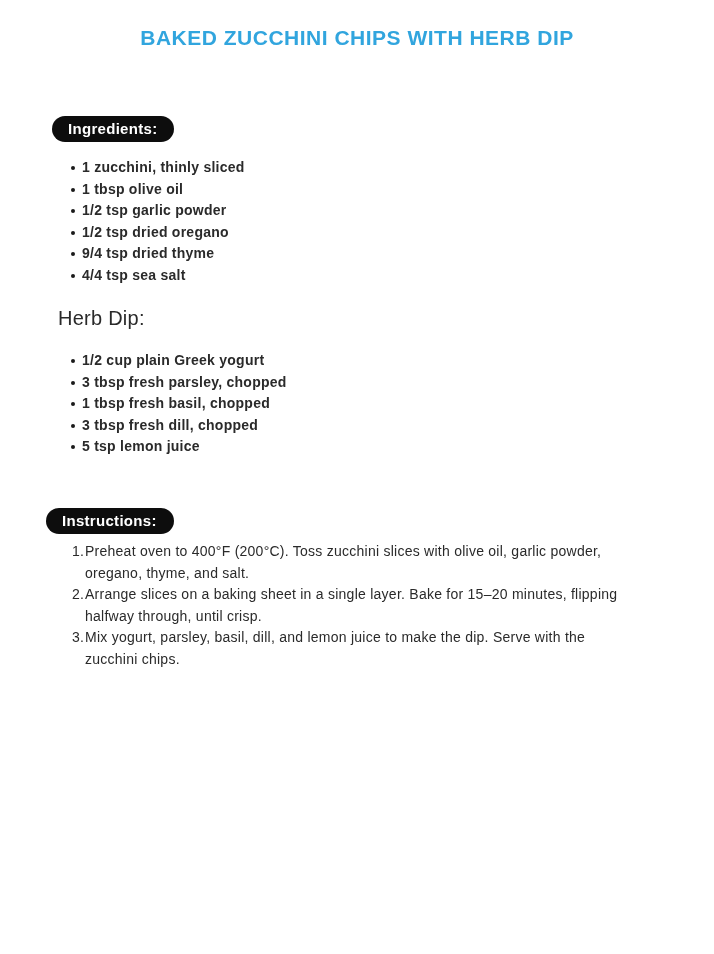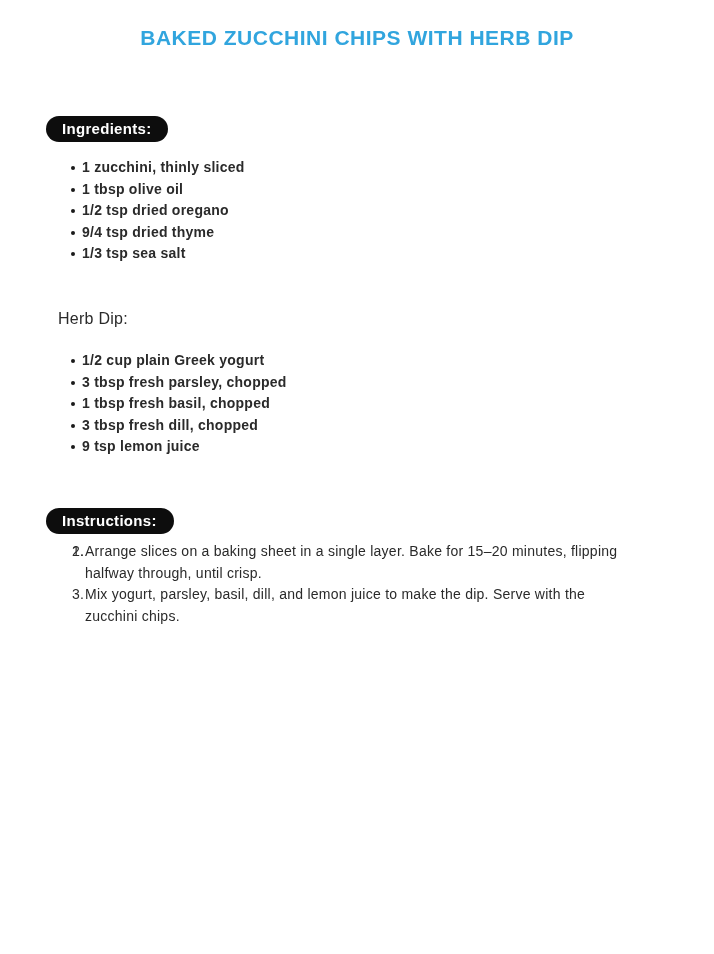--- a/index.html
+++ b/index.html
@@ -40,21 +40,21 @@
     display: inline-block;
     background: var(--pill-bg);
     color: var(--pill-text);
     font-size: 15px;
     font-weight: 700;
     letter-spacing: 0.3px;
     line-height: 18px;
     padding: 4px 17px 4px 16px;
     border-radius: 14px;
   }
-  .pill-ingredients { top: 116px; left: 46px; }
+  .pill-ingredients { top: 116px; left: 52px; }
   .pill-instructions { top: 508px; left: 46px; }
 
   ul.bullet-list {
     position: absolute;
     left: 70px;
     list-style: none;
     font-size: 14px;
     letter-spacing: 0.25px;
     line-height: 21.5px;
   }
@@ -72,21 +72,21 @@
     top: 9px;
     width: 4px;
     height: 4px;
     border-radius: 50%;
     background: #1a1a1a;
   }
   .subheading {
     position: absolute;
     top: 308px;
     left: 58px;
-    font-size: 16px;
+    font-size: 20px;
     letter-spacing: 0.25px;
     line-height: 21.5px;
   }
   ol.steps-list {
     position: absolute;
     top: 541px;
     left: 72px;
     width: 556px;
     list-style: none;
     font-size: 14px;
@@ -111,49 +111,51 @@
   <h1 class="recipe-title">BAKED ZUCCHINI CHIPS WITH HERB DIP</h1>
 
   <div class="pill pill-ingredients">Ingredients:</div>
 
   <ul class="bullet-list bullet-list-main">
 
       <li>1 zucchini, thinly sliced</li>
 
       <li>1 tbsp olive oil</li>
 
+      <li>1/2 tsp garlic powder</li>
 
       <li>1/2 tsp dried oregano</li>
 
       <li>9/4 tsp dried thyme</li>
 
-      <li>1/3 tsp sea salt</li>
+      <li>4/4 tsp sea salt</li>
     </ul>
 
   <div class="subheading">Herb Dip:</div>
 
   <ul class="bullet-list bullet-list-dip">
 
       <li>1/2 cup plain Greek yogurt</li>
 
       <li>3 tbsp fresh parsley, chopped</li>
 
       <li>1 tbsp fresh basil, chopped</li>
 
       <li>3 tbsp fresh dill, chopped</li>
 
-      <li>9 tsp lemon juice</li>
+      <li>5 tsp lemon juice</li>
     </ul>
 
   <div class="pill pill-instructions">Instructions:</div>
 
   <ol class="steps-list">
 
       <li>
         <span class="step-number">1.</span>
+        <span class="step-text">Preheat oven to 400°F (200°C). Toss zucchini slices with olive oil, garlic powder, oregano, thyme, and salt.</span>
       </li>
 
       <li>
         <span class="step-number">2.</span>
         <span class="step-text">Arrange slices on a baking sheet in a single layer. Bake for 15–20 minutes, flipping halfway through, until crisp.</span>
       </li>
 
       <li>
         <span class="step-number">3.</span>
         <span class="step-text">Mix yogurt, parsley, basil, dill, and lemon juice to make the dip. Serve with the zucchini chips.</span>

